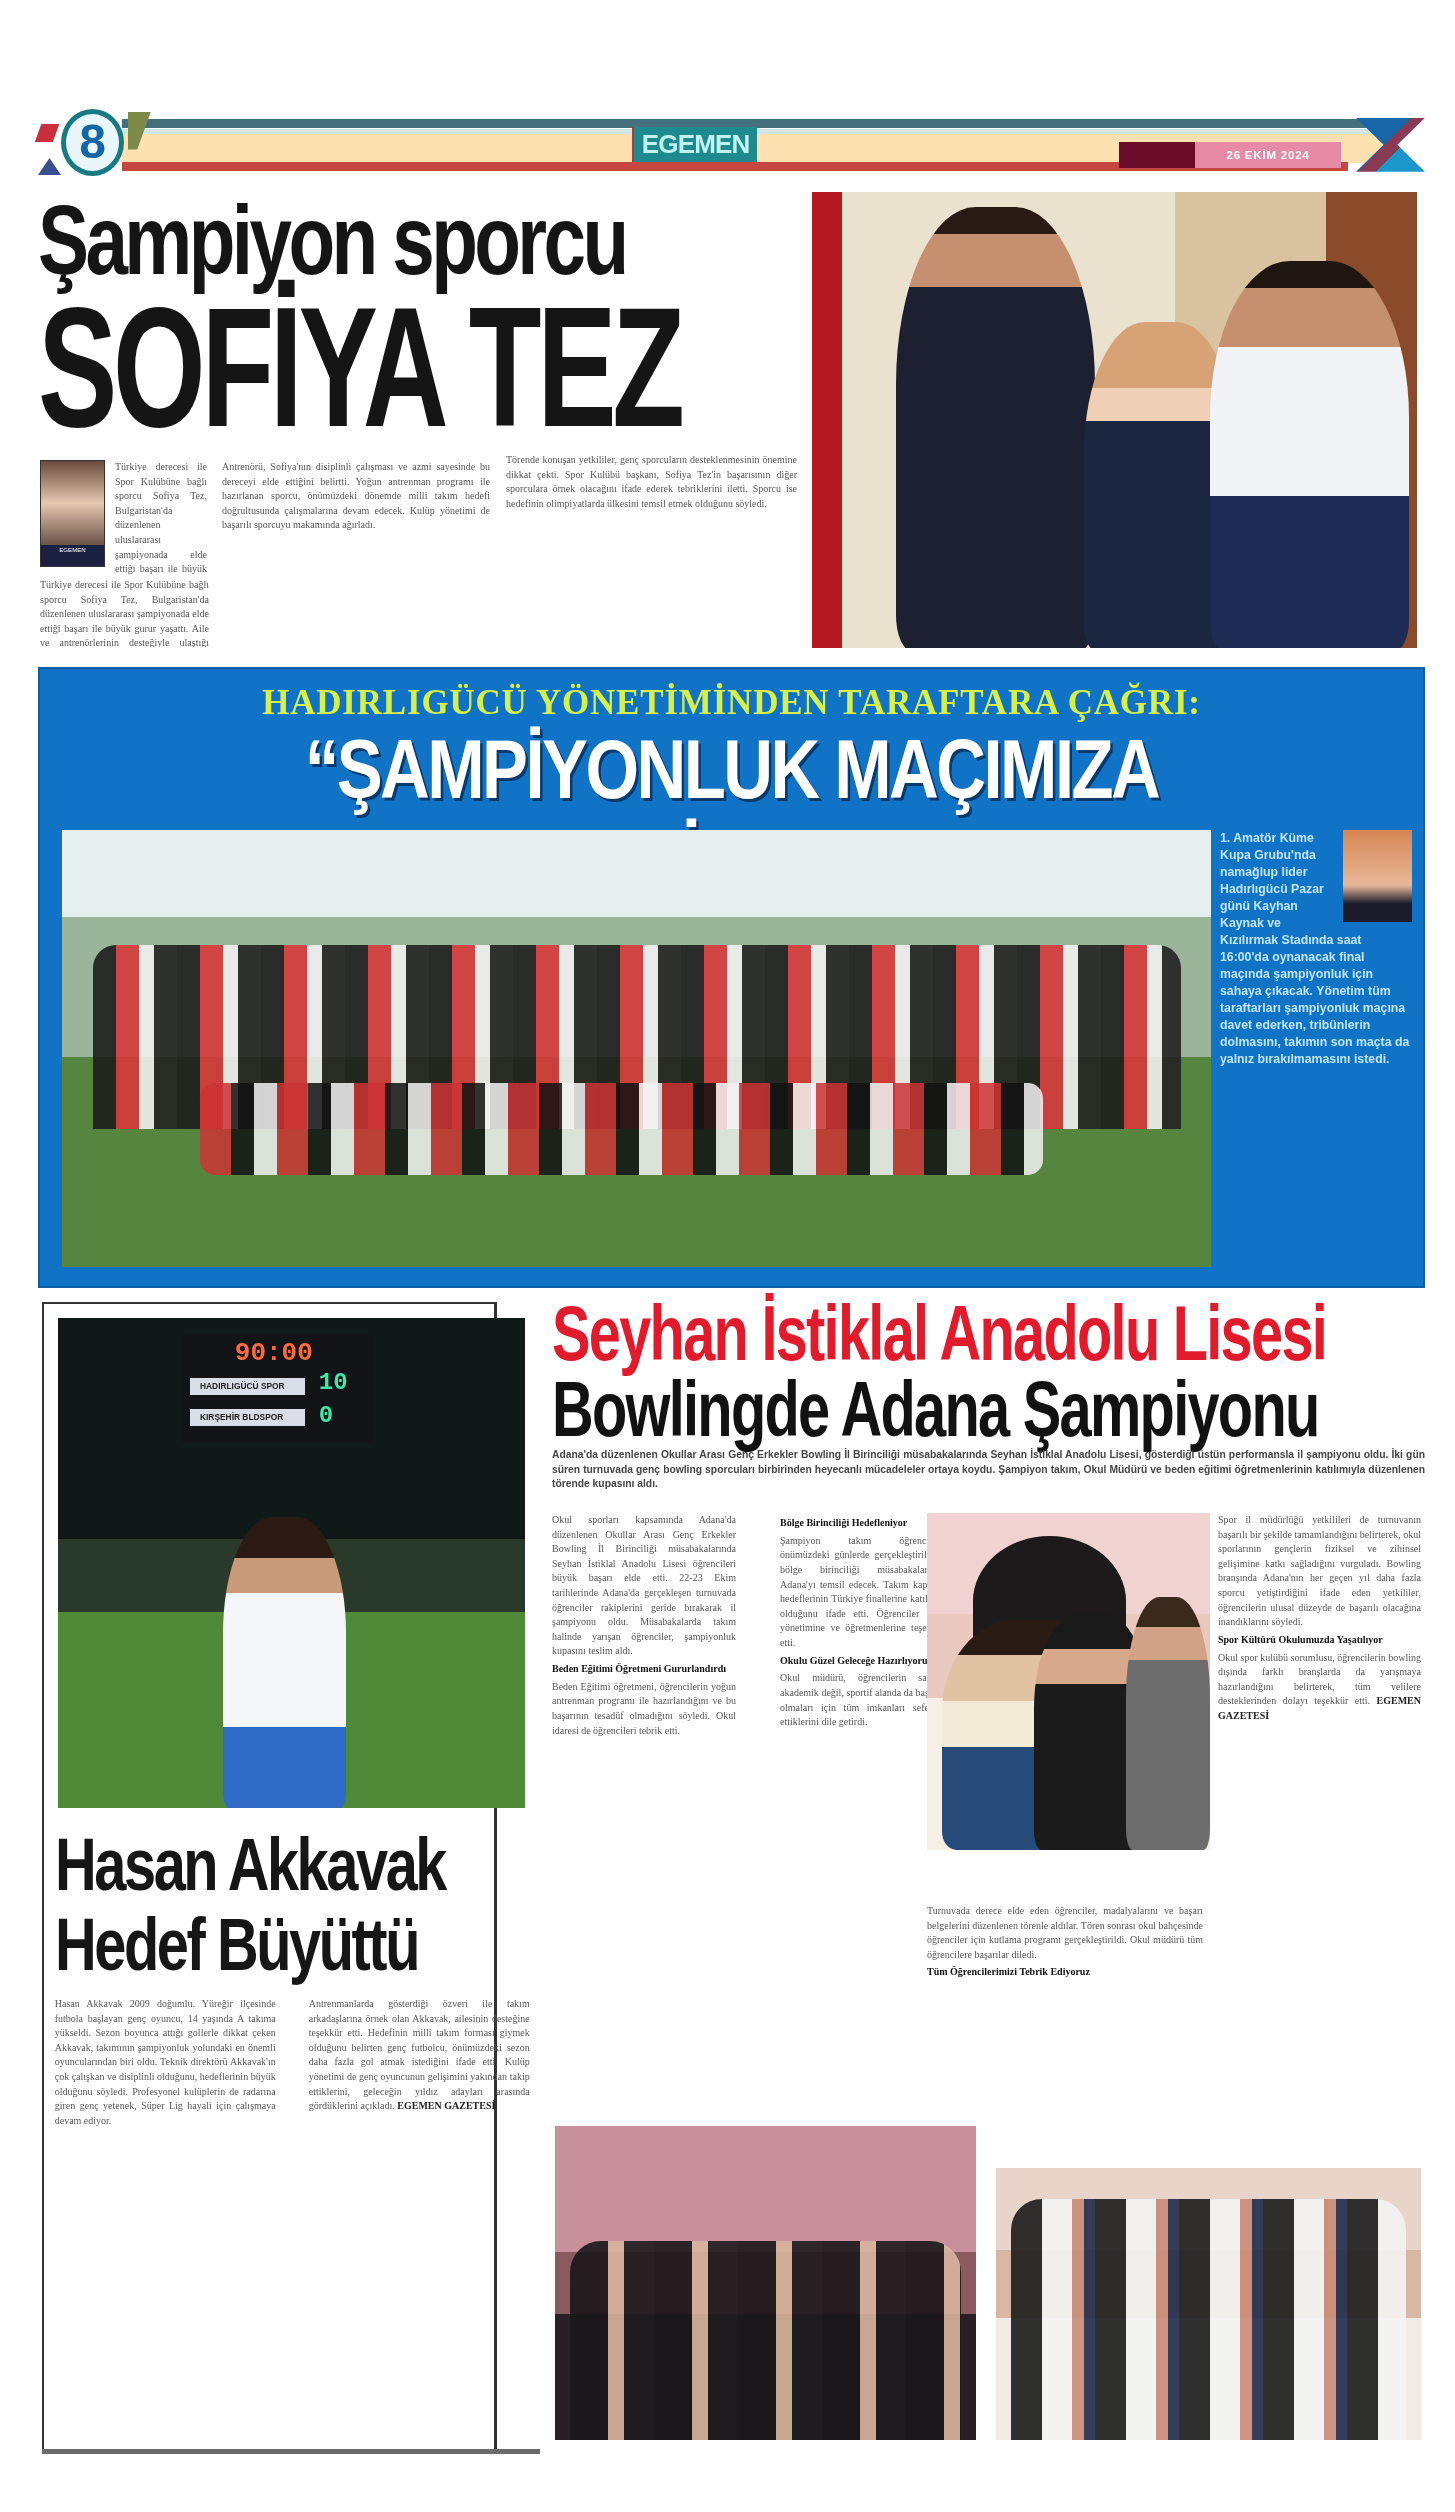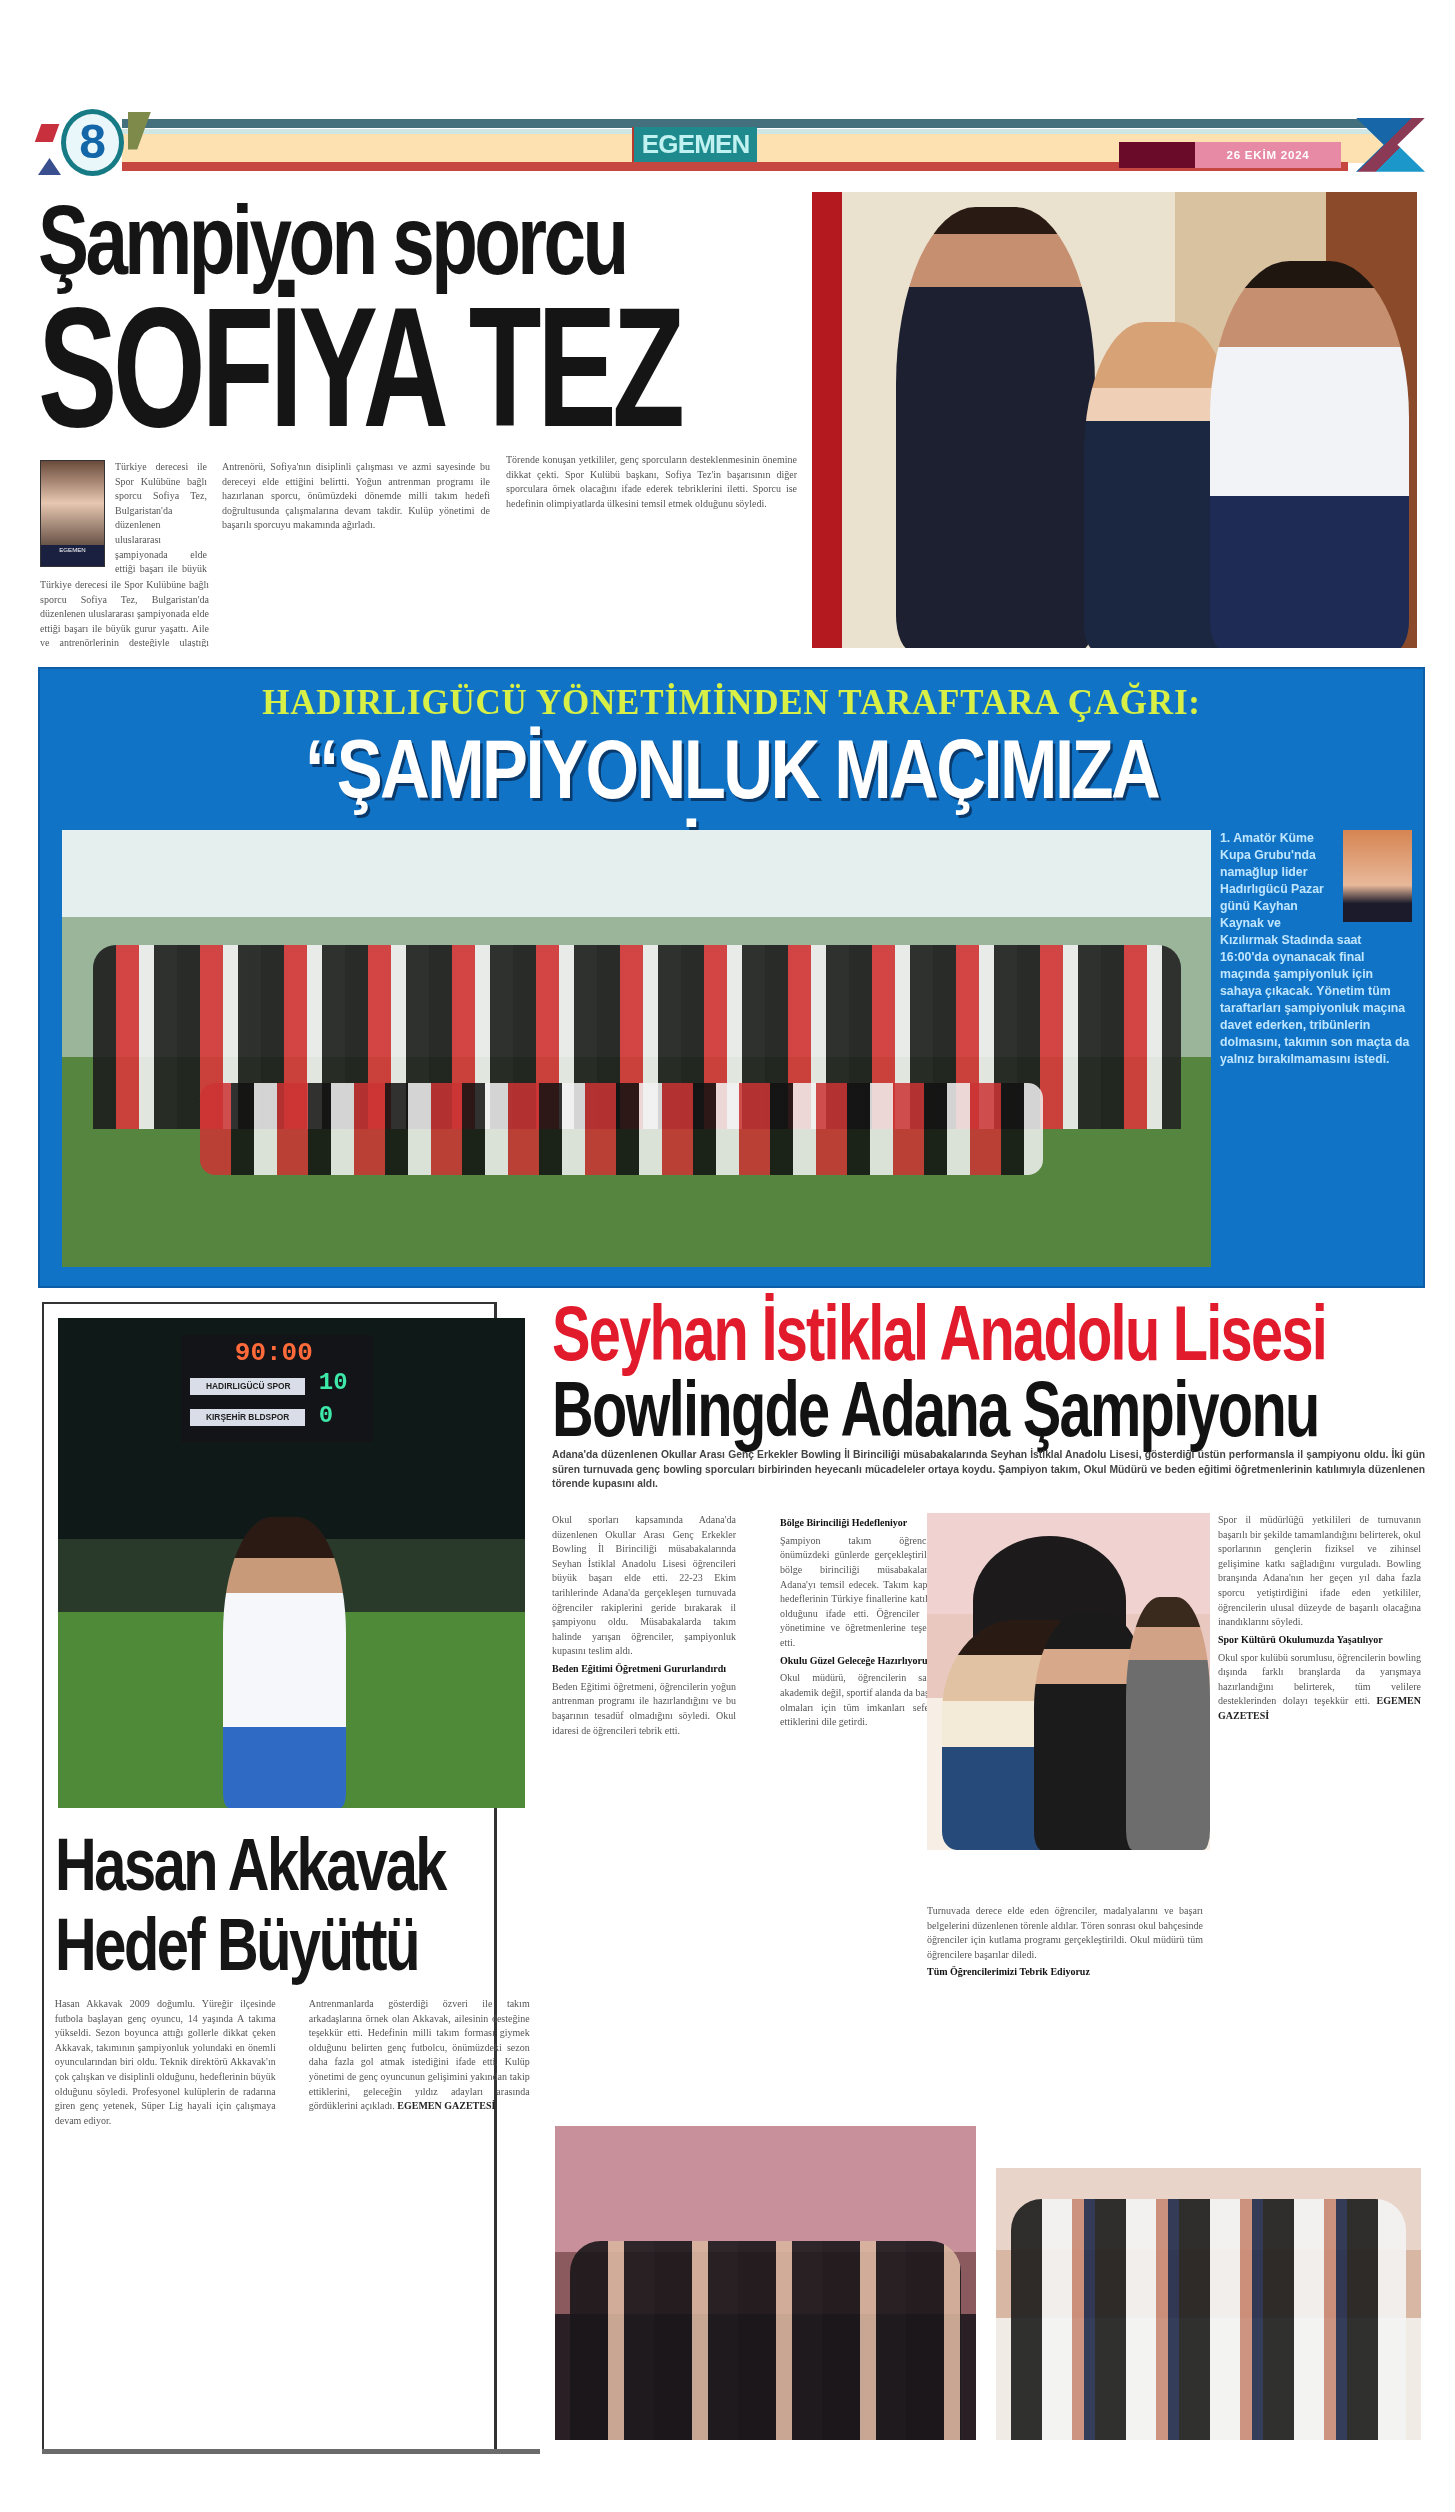--- a/index.html
+++ b/index.html
@@ -52,21 +52,21 @@
   .side-text { position: absolute; left: 1180px; top: 161px; width: 192px; height: 429px; color: #bfe6ff;
     font-size: 12.3px; line-height: 17px; font-weight: bold; overflow: hidden; }
   .side-portrait { float: right; width: 69px; height: 92px; margin: 0 0 4.6px 4.6px; background: linear-gradient(#d68552, #e8b89a 60%, #1b1b2b 80%); }
 
   
   .box-left { left: 42px; top: 1302px; width: 455px; height: 1149px; border: 2.3px solid #333; border-right-width: 3.1px; }
   .score-photo { position: absolute; left: 13.8px; top: 13.8px; width: 467px; height: 490px;
     background: linear-gradient(#0f1a18 0 45%, #2a3a2a 45% 60%, #4f8a38 60% 100%); overflow: hidden; }
   .scoreboard { position: absolute; left: 123px; top: 17px; width: 192px; height: 107px; background: #121418; }
   .sb-time { position: absolute; left: 54px; top: 3.1px; color: #ff6a3a; font-size: 26px; font-weight: bold; font-family: "Liberation Mono", monospace; }
-  .sb-team { position: absolute; left: 9.2px; width: 115px; height: 17px; background: #d8dde8; color: #222; font-size: 8.4px; font-weight: bold; line-height: 17px; padding-left: 16px; }
+  .sb-team { position: absolute; left: 9.2px; width: 115px; height: 17px; background: #d8dde8; color: #222; font-size: 8.4px; font-weight: bold; line-height: 17px; padding-left: 10px; }
   .sb-score { position: absolute; left: 138px; color: #3ee8a8; font-size: 24px; font-weight: bold; font-family: "Liberation Mono", monospace; }
   .player { position: absolute; left: 165px; top: 199px; width: 123px; height: 291px; border-radius: 40% 40% 5% 5%;
     background: linear-gradient(#2b1a14 0 14%, #c89a7a 14% 26%, #f5f7fb 26% 72%, #2f6bc4 72% 100%); }
   .hl-left { position: absolute; left: 10.7px; top: 521px; width: 475px; font-weight: bold; font-size: 74px; line-height: 80px;
     color: #161616; letter-spacing: -3.1px; transform: scaleX(0.78); transform-origin: left; white-space: nowrap; }
   .left-cols { position: absolute; left: 10.7px; top: 693px; width: 475px; height: 429px; display: flex; gap: 33px; }
   .left-cols .col { flex: 1; }
   .credit { font-weight: bold; color: #222; }
 
   
@@ -107,21 +107,21 @@
 </div>
 
 <div class="abs hl1">Şampiyon sporcu</div>
 <div class="abs hl1 hl1b">SOFİYA TEZ</div>
 
 <div class="abs portrait-author">
   <div class="author-tag">EGEMEN</div>
 </div>
 <div class="abs col" style="left:115px;top:460px;width:92px;height:115px;">Türkiye derecesi ile Spor Kulübüne bağlı sporcu Sofiya Tez, Bulgaristan'da düzenlenen uluslararası şampiyonada elde ettiği başarı ile büyük gurur yaşattı. Aile ve antrenörlerinin desteğiyle ulaştığı sonuç, genç sporcunun kariyerinde önemli bir dönüm noktası oldu. Ankara'daki yarışmada gösterdiği performans takdir topladı.</div>
 <div class="abs col" style="left:40px;top:578px;width:169px;height:69px;">Türkiye derecesi ile Spor Kulübüne bağlı sporcu Sofiya Tez, Bulgaristan'da düzenlenen uluslararası şampiyonada elde ettiği başarı ile büyük gurur yaşattı. Aile ve antrenörlerinin desteğiyle ulaştığı sonuç, genç sporcunun kariyerinde önemli bir dönüm noktası oldu. Ankara'daki yarışmada gösterdiği performans takdir topladı.</div>
-<div class="abs col" style="left:222px;top:460px;width:268px;height:188px;">Antrenörü, Sofiya'nın disiplinli çalışması ve azmi sayesinde bu dereceyi elde ettiğini belirtti. Yoğun antrenman programı ile hazırlanan sporcu, önümüzdeki dönemde milli takım hedefi doğrultusunda çalışmalarına devam takdir. Kulüp yönetimi de başarılı sporcuyu makamında ağırladı.</div>
+<div class="abs col" style="left:222px;top:460px;width:268px;height:188px;">Antrenörü, Sofiya'nın disiplinli çalışması ve azmi sayesinde bu dereceyi elde ettiğini belirtti. Yoğun antrenman programı ile hazırlanan sporcu, önümüzdeki dönemde milli takım hedefi doğrultusunda çalışmalarına devam edecek. Kulüp yönetimi de başarılı sporcuyu makamında ağırladı.</div>
 <div class="abs col" style="left:506px;top:440px;width:291px;height:188px;margin-top:13px;">Törende konuşan yetkililer, genç sporcuların desteklenmesinin önemine dikkat çekti. Spor Kulübü başkanı, Sofiya Tez'in başarısının diğer sporculara örnek olacağını ifade ederek tebriklerini iletti. Sporcu ise hedefinin olimpiyatlarda ülkesini temsil etmek olduğunu söyledi.</div>
 
 <div class="abs photo-top">
   <div class="person" style="left:84px;top:15.3px;width:199px;height:444px;background:linear-gradient(#2a1a14 0 6%,#c58f70 6% 18%,#1c2030 18% 100%);"></div>
   <div class="person" style="left:272px;top:130px;width:153px;height:329px;background:linear-gradient(#d8a277 0 20%,#efd0b6 20% 30%,#1b2740 30% 100%);"></div>
   <div class="person" style="left:398px;top:69px;width:199px;height:391px;background:linear-gradient(#1f1610 0 7%,#c58f70 7% 22%,#f1f3f6 22% 60%,#1d2b55 60% 100%);"></div>
 </div>
 
 <div class="abs banner">
   <div class="banner-kicker">HADIRLIGÜCÜ YÖNETİMİNDEN TARAFTARA ÇAĞRI:</div>

